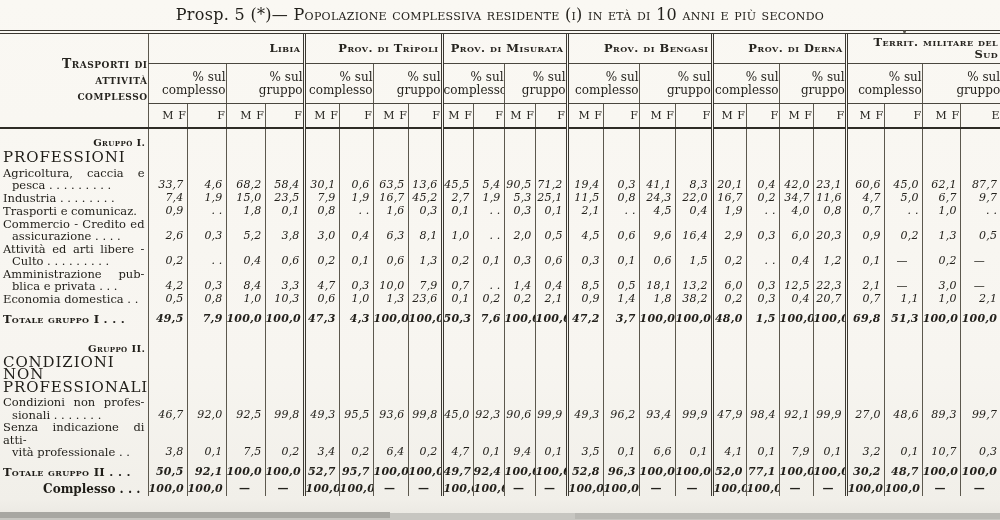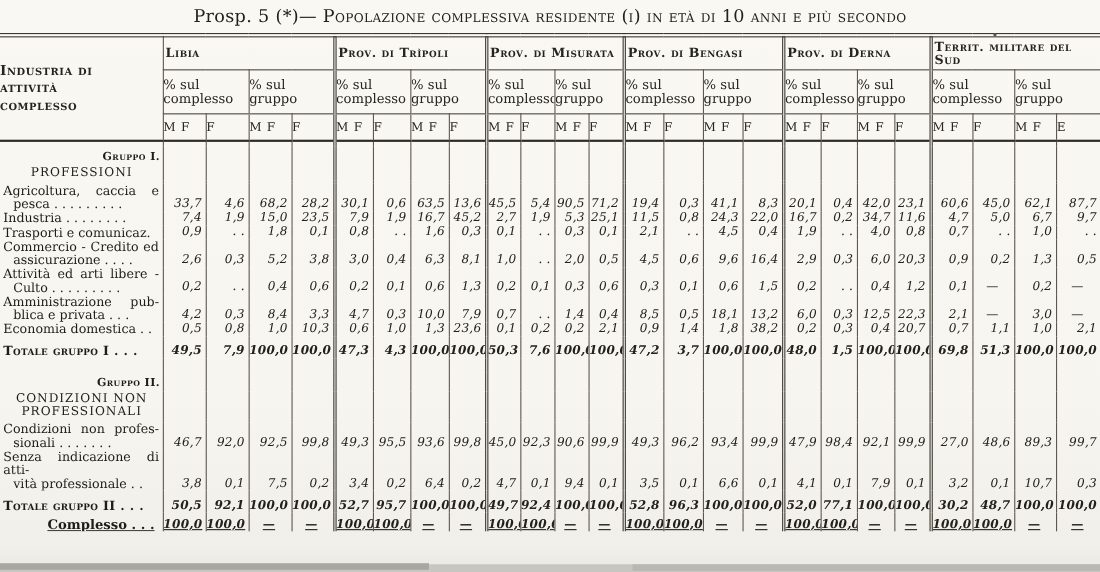--- a/index.html
+++ b/index.html
@@ -21,21 +21,21 @@
   .title-prefix { font-variant:normal; }
   .scan-dot { position:absolute; left:903px; top:30px; width:3px; height:3px; border-radius:50%; background:#57544c; }
 
   
   table {
     border-collapse:collapse; table-layout:fixed; width:1000px;
     margin-top:6px;
     border-top:4px double #3b3831;
   }
   th, td { font-weight:normal; overflow:hidden; }
-  thead th { vertical-align:middle; text-align:left; color:#26241f; }
+  thead th { vertical-align:middle; text-align:right; color:#26241f; }
   .stub {
     font-variant:small-caps; font-size:12.5px; line-height:16px;
     letter-spacing:.5px; font-weight:600; border-bottom:2px solid #2e2c26;
   }
   .region {
     font-variant:small-caps; font-size:11.5px; line-height:12px;
     letter-spacing:.5px; font-weight:600; height:30px;
     border-bottom:1px solid #4a473f; padding:2px 2px 3px 2px;
   }
   .measure { font-size:12px; line-height:13px; height:40px; border-bottom:1px solid #4a473f; }
@@ -53,27 +53,27 @@
   }
   td.num.b { font-weight:700; }
   td.num.dash { text-align:center; padding-right:2px; font-style:normal; }
   .cont { padding-left:9px; }
   .just { text-align:justify; text-align-last:justify; padding-right:1px; }
 
   tr.r-data td { height:13px; }
   tr.r-total td { height:17px; }
   tr.r-group td { height:17px; }
   tr.r-subgroup td { height:14px; }
-  tr.r-complesso td { height:17px;text-decoration:underline; }
+  tr.r-complesso td { height:17px; }
   tr.r-spacer-sm td { height:5px; }
   tr.r-spacer-xs td { height:3px; }
   tr.r-spacer-lg td { height:13px; }
 
   .group-lbl { text-align:right; font-variant:small-caps; font-size:10px; font-weight:600; letter-spacing:.4px; }
-  .subgroup-lbl { text-align:center; font-size:11px; letter-spacing:.9px; line-height:12.5px; }
+  .subgroup-lbl { font-size:15px; letter-spacing:.9px; line-height:12.5px; }
   .total-lbl { font-variant:small-caps; letter-spacing:.3px; }
   tr.r-total td.lbl, tr.r-complesso td.lbl { font-weight:600; }
   .complesso-lbl { text-align:right; font-weight:700; font-size:12px; padding-right:5px; }
 
   
   .scan-band { position:absolute; left:0; bottom:0; width:1000px; height:7px; background:#c7c6c1; }
   .scan-band-dark { position:absolute; left:0; bottom:2px; width:390px; height:6px; background:#a8a7a2; }
   .scan-band-mid { position:absolute; left:575px; bottom:1px; width:425px; height:6px; background:#b9b8b3; }
 </style>
 </head>
@@ -110,21 +110,21 @@
         <col style="width: 34px;">
         <col style="width: 33px;">
         <col style="width: 38px;">
         <col style="width: 38px;">
         <col style="width: 38px;">
         <col style="width: 40px;">
       </colgroup>
     <thead>
         <tr>
           <th class="stub" rowspan="3">
-            <div>Industria di</div>
+            <div>Trasporti di</div>
             <div>attività</div>
             <div>complesso</div>
           </th>
           <th class="region sng" colspan="4">Libia</th>
           <th class="region dbl" colspan="4">Prov. di Trìpoli</th>
           <th class="region dbl" colspan="4">Prov. di Misurata</th>
           <th class="region dbl" colspan="4">Prov. di Bengasi</th>
           <th class="region dbl" colspan="4">Prov. di Derna</th>
           <th class="region dbl" colspan="4">Territ. militare del Sud</th>
         </tr>
@@ -319,21 +319,21 @@
           <td class="num sng"></td>
         </tr>
         <tr class="r-data">
           <td class="lbl">
             <div class="just">Agricoltura, caccia e</div>
             <div class="cont">pesca . . . . . . . . .</div>
           </td>
           <td class="num sng">33,7</td>
           <td class="num sng">4,6</td>
           <td class="num sng">68,2</td>
-          <td class="num sng">28,2</td>
+          <td class="num sng">58,4</td>
           <td class="num dbl">30,1</td>
           <td class="num sng">0,6</td>
           <td class="num sng">63,5</td>
           <td class="num sng">13,6</td>
           <td class="num dbl">45,5</td>
           <td class="num sng">5,4</td>
           <td class="num sng">90,5</td>
           <td class="num sng">71,2</td>
           <td class="num dbl">19,4</td>
           <td class="num sng">0,3</td>

